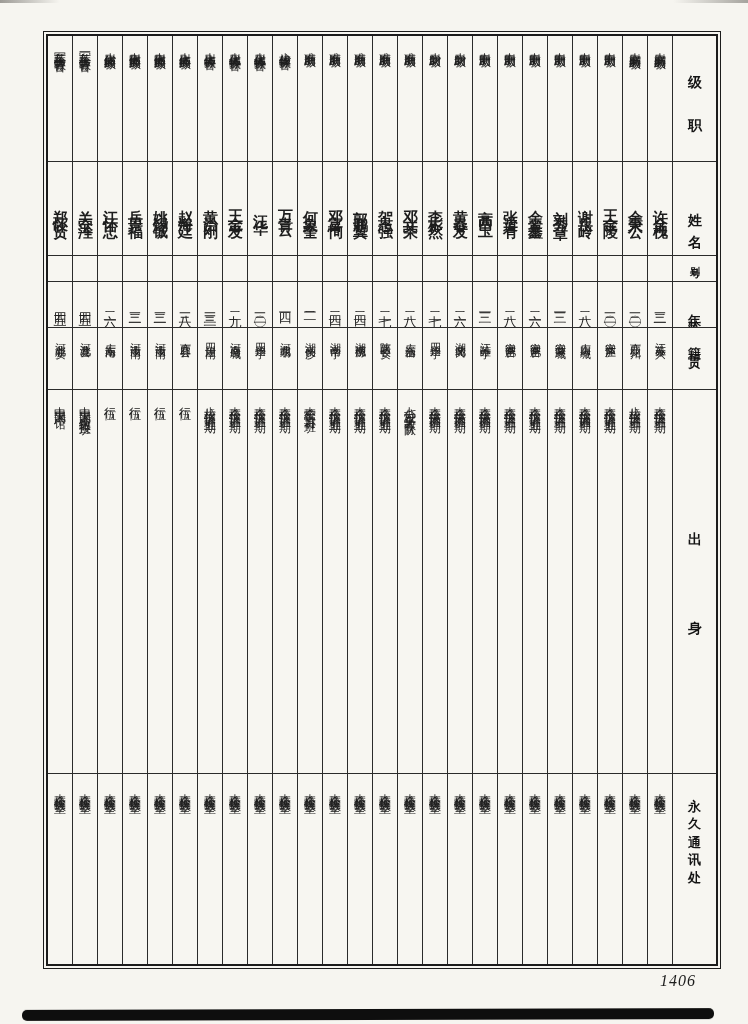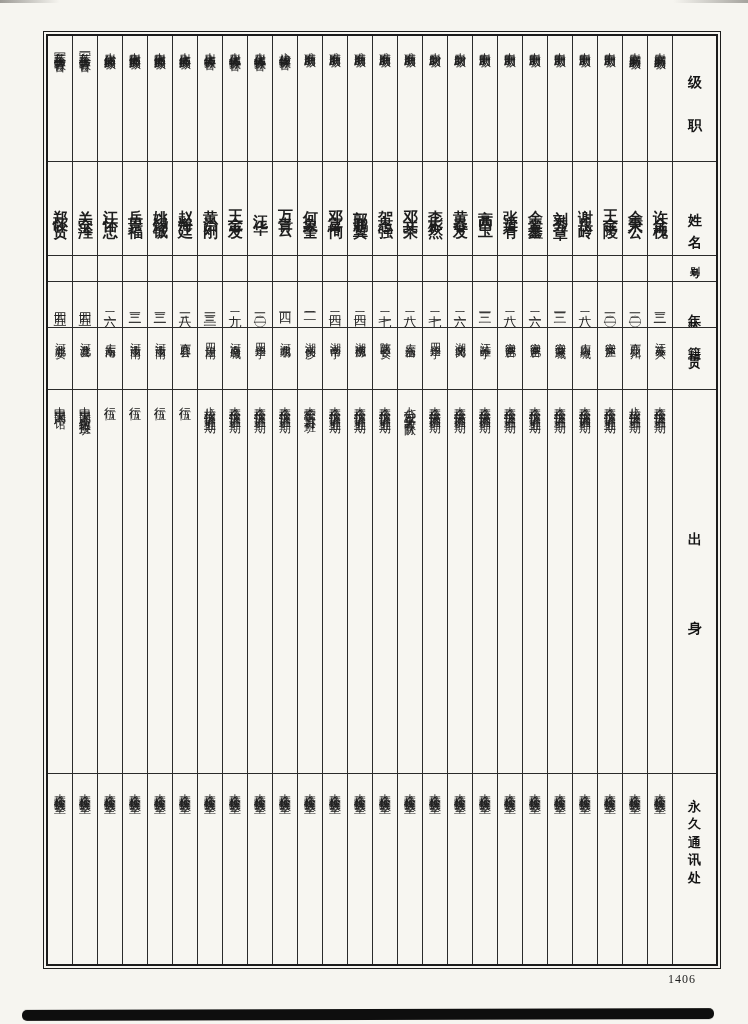--- a/index.html
+++ b/index.html
@@ -54,21 +54,21 @@
   .hc-rank    { font-size:14px; letter-spacing:44px; padding-top:28px; }
   .hc-name    { font-size:14px; letter-spacing:22px; padding-top:30px; }
   .hc-alias   { font-size:10px; letter-spacing:2px;  padding-top:2px; }
   .hc-age     { font-size:13px; letter-spacing:5px;  padding-top:8px; }
   .hc-native  { font-size:13px; letter-spacing:9px;  padding-top:9px; }
   .hc-origin  { font-size:14px; letter-spacing:90px; padding-top:130px; }
   .hc-address { font-size:13px; letter-spacing:18px; padding-top:14px; }
   
   .page-number {
     position:absolute; right:52px; top:972px;
-    font-size:12px; letter-spacing:1px; color:#1d1d1d;
+    font-size:16px; letter-spacing:1px; color:#1d1d1d;font-style:italic;
   }
   
   .scan-bottom {
     position:absolute; left:22px; right:34px; bottom:4px; height:11px;
     background:#0e0e0e; border-radius:5px; transform:rotate(-0.15deg);
     filter:blur(0.4px);
   }
   .scan-edge-top {
     position:absolute; left:0; top:0; right:0; height:3px;
     background:linear-gradient(to right,#44413c 0%,#f6f5f0 8%,#f6f5f0 90%,#55524c 100%);

